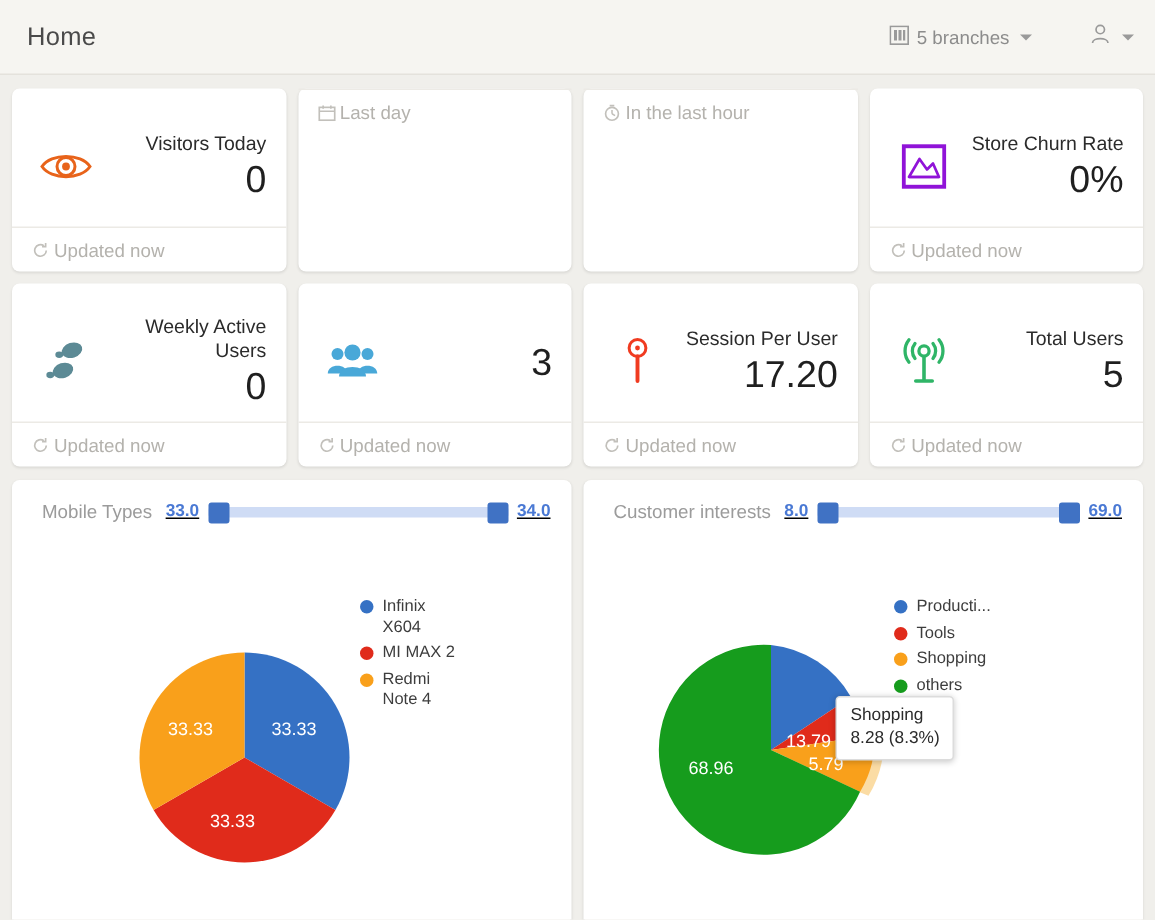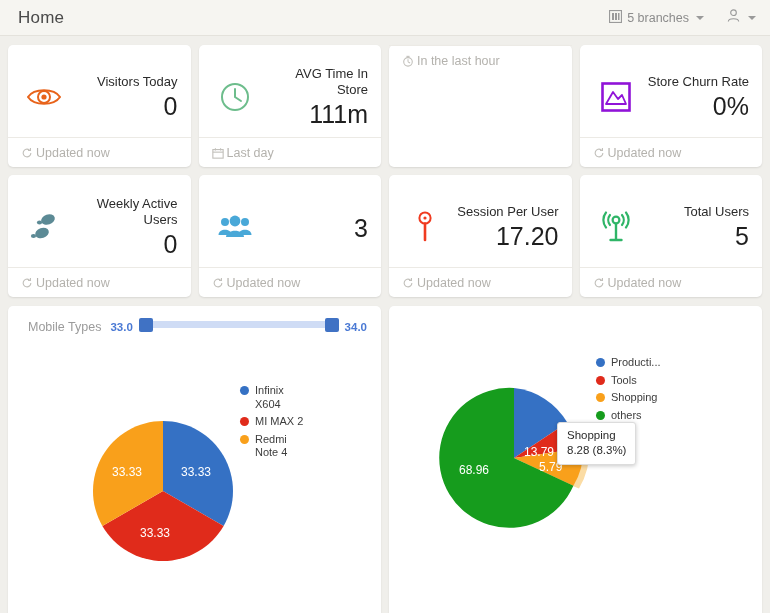--- a/index.html
+++ b/index.html
@@ -5,38 +5,38 @@
   * { box-sizing: border-box; margin: 0; padding: 0; }
   html, body {
     width: 770px; height: 613px;
     background: #f0efeb;
     font-family: "Liberation Sans", sans-serif;
     overflow: hidden;
   }
 
   
   .topbar {
-    height: 36px;
+    height: 50px;
     background: #f6f5f1;
     border-bottom: 1px solid #e4e2dc;
     display: flex;
     align-items: center;
     padding: 0 14px 0 18px;
   }
   .page-title {
     font-size: 17px;
     color: #4a4a4a;
     font-weight: 400;
     letter-spacing: .2px;
   }
   .topbar-right {
     margin-left: auto;
     display: flex;
     align-items: center;
-    gap: 22px;
+    gap: 38px;
   }
   .branches-select {
     display: flex; align-items: center; gap: 5px;
     color: #8c8c8c; font-size: 12.5px; cursor: pointer;
   }
   .branch-icon { display:block; }
   .caret {
     width: 0; height: 0;
     border-left: 4px solid transparent;
     border-right: 4px solid transparent;
@@ -123,22 +123,24 @@
     gap: 9px;
     padding: 14px 14px 0 20px;
   }
   .panel-title {
     font-size: 12.5px;
     color: #9b9b9b;
     white-space: nowrap;
   }
   .slider-wrap {
     display: flex;
+    align-items: center;
     gap: 4px;
     flex: 1;
+    text-decoration: underline;
   }
   .slider-val {
     font-size: 11.5px;
     color: #4a79d4;
     font-weight: bold;
     white-space: nowrap;
   }
   .slider-track {
     position: relative;
     flex: 1;
@@ -264,33 +266,20 @@
         <svg width="12" height="12" viewBox="0 0 14 14">
           <path d="M11.5 7 A4.5 4.5 0 1 1 9.6 3.3" fill="none" stroke="#c2c0bb" stroke-width="1.3"></path>
           <path d="M11 1.2 L11 4 L8.2 4" fill="none" stroke="#c2c0bb" stroke-width="1.3"></path>
         </svg>
       </span>
       <span>Updated now</span>
     </div>
   </div>
 
   <div class="kpi-card">
-    <div class="kpi-body">
-      <div class="kpi-icon">
-        <svg width="32" height="32" viewBox="0 0 32 32">
-          <circle cx="16" cy="16" r="13" fill="none" stroke="#6dbd8c" stroke-width="2"></circle>
-          <path d="M16 8 L16 16 L22 20" fill="none" stroke="#6dbd8c" stroke-width="2" stroke-linecap="round"></path>
-        </svg>
-      </div>
-      <div class="kpi-text">
-        <div class="kpi-label">AVG Time In
-Store</div>
-        <div class="kpi-value">111m</div>
-      </div>
-    </div>
     <div class="kpi-foot">
       <span class="foot-icon">
         <svg width="12" height="12" viewBox="0 0 14 14">
           <rect x="1" y="3" width="12" height="10" fill="none" stroke="#c2c0bb" stroke-width="1.3"></rect>
           <path d="M1 6 L13 6" stroke="#c2c0bb" stroke-width="1.3"></path>
           <path d="M4 1.5 L4 4 M10 1.5 L10 4" stroke="#c2c0bb" stroke-width="1.3"></path>
         </svg>
       </span>
       <span>Last day</span>
     </div>
@@ -488,20 +477,31 @@
           <path d="M73 73 L12.38 108 A70 70 0 0 1 73 3 Z" fill="#f9a01b"></path>
         </svg>
         <span class="slice-label" style="left:91px;  top:47px;">33.33</span>
         <span class="slice-label" style="left:50px;  top:108px;">33.33</span>
         <span class="slice-label" style="left:22px;  top:47px;">33.33</span>
       </div>
     </div>
   </div>
 
   <div class="panel">
+    <div class="panel-head">
+      <div class="panel-title">Customer interests</div>
+      <div class="slider-wrap">
+        <span class="slider-val">8.0</span>
+        <div class="slider-track">
+          <div class="slider-thumb thumb-left"></div>
+          <div class="slider-thumb thumb-right"></div>
+        </div>
+        <span class="slider-val">69.0</span>
+      </div>
+    </div>
 
     <div class="chart-area">
 
       <div class="legend legend-right">
         <div class="legend-row">
           <span class="legend-dot" style="background:#3571c4"></span>
           <span class="legend-label">Producti...</span>
         </div>
         <div class="legend-row">
           <span class="legend-dot" style="background:#e02b1b"></span>

